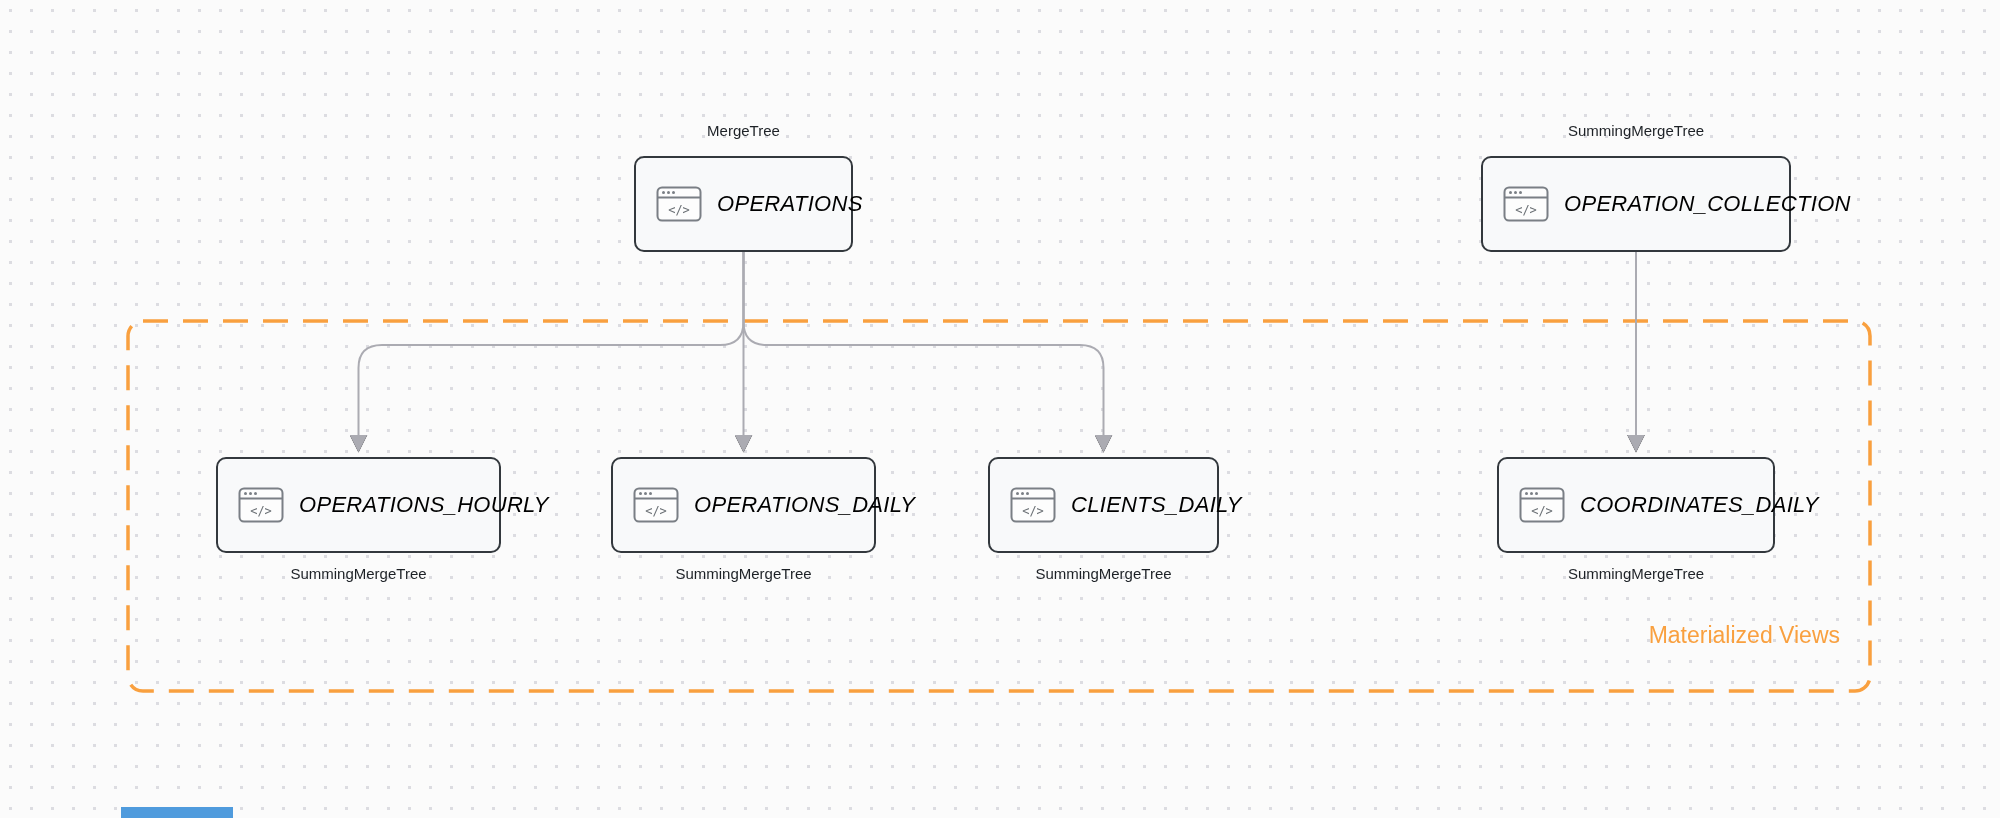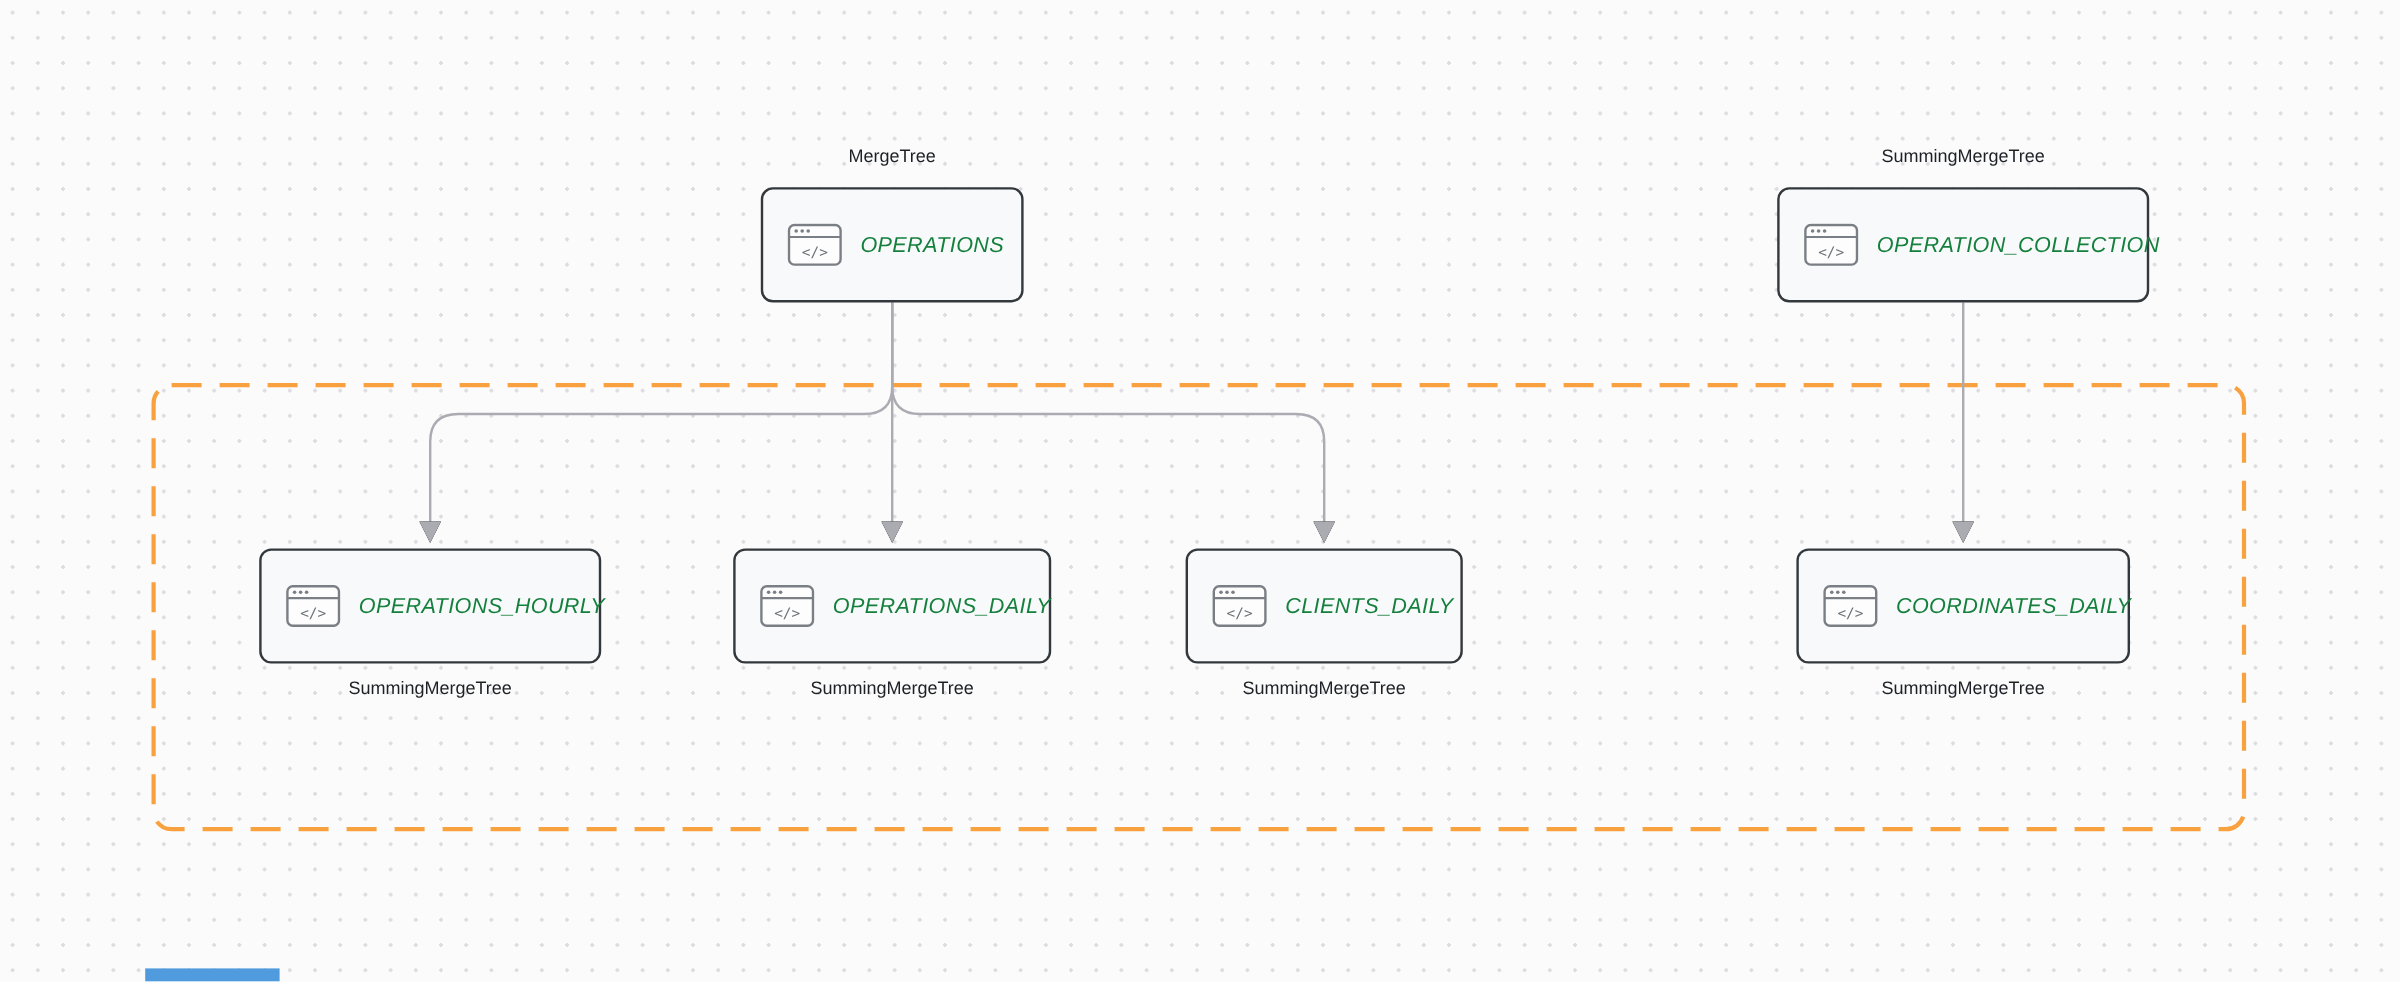--- a/index.html
+++ b/index.html
@@ -29,22 +29,22 @@
     align-items: center;
     gap: 15px;
     padding: 0 20px;
     background: #f8f9fa;
     border: 2px solid #33383d;
     border-radius: 10px;
     cursor: default;
   }
   .node-title {
     font-style: italic;
-    font-size: 18px;
-    color: #15803d;
+    font-size: 22px;
+    color: #000000;
     letter-spacing: 0.3px;
     white-space: nowrap;
   }
   .icon-wrap { display: flex; align-items: center; }
 
   .engine-label {
     position: absolute;
     font-size: 15px;
     color: #1d2126;
     text-align: center;
@@ -197,16 +197,17 @@
       </svg>
     </span>
     <span class="node-title">COORDINATES_DAILY</span>
   </div>
 
   <div class="engine-label lbl-view-0">SummingMergeTree</div>
   <div class="engine-label lbl-view-1">SummingMergeTree</div>
   <div class="engine-label lbl-view-2">SummingMergeTree</div>
   <div class="engine-label lbl-view-3">SummingMergeTree</div>
 
+  <div class="group-label">Materialized Views</div>
 
   <div class="blue-fragment"></div>
 
 </div>
 
 </body></html>

